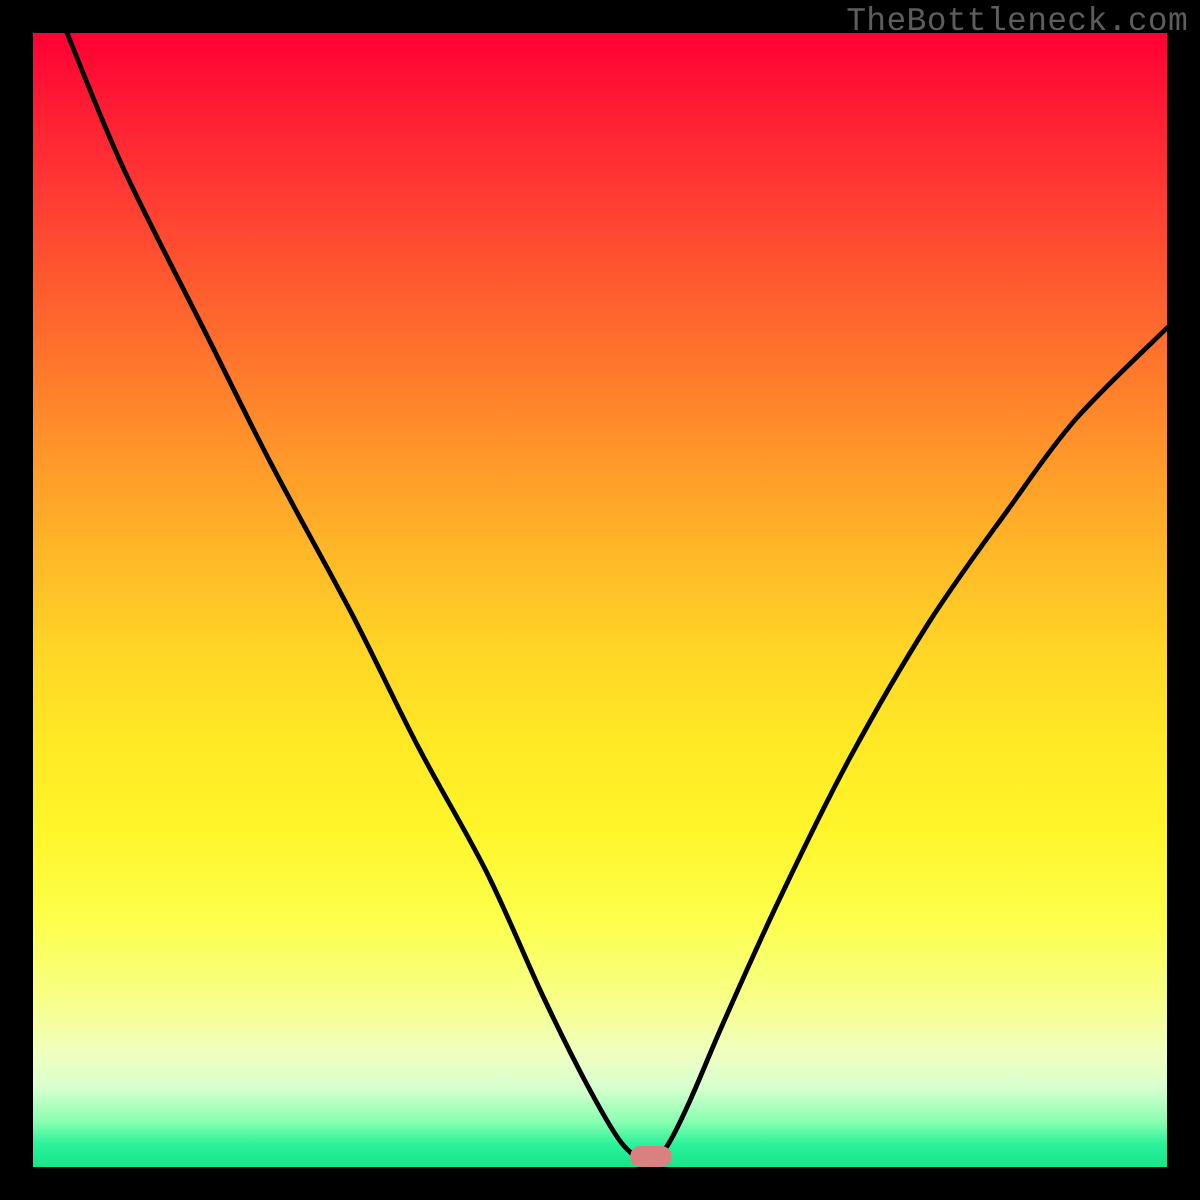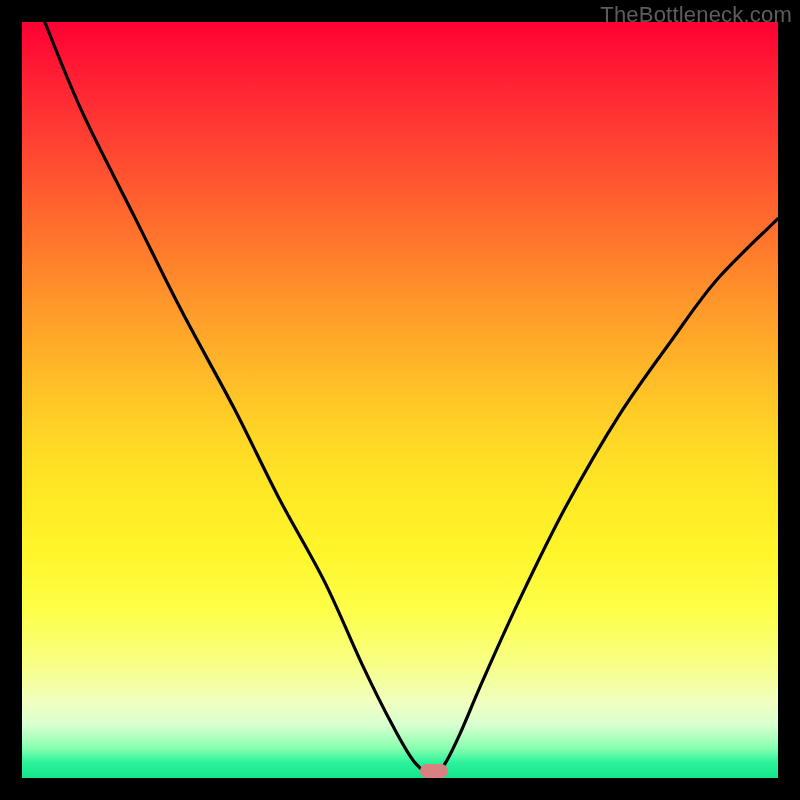--- a/index.html
+++ b/index.html
@@ -9,20 +9,21 @@
     height: 800px;
     background: #000;
     font-family: Arial, Helvetica, sans-serif;
     overflow: hidden;
   }
   .stage {
     position: relative;
     width: 800px;
     height: 800px;
     background: #000;
+    font-family: Liberation Mono, monospace;
   }
   .plot {
     position: absolute;
     left: 22px;
     top: 22px;
     width: 756px;
     height: 756px;
     background: linear-gradient(to bottom,
       #ff0033 0%,
       #ff1a33 6%,

